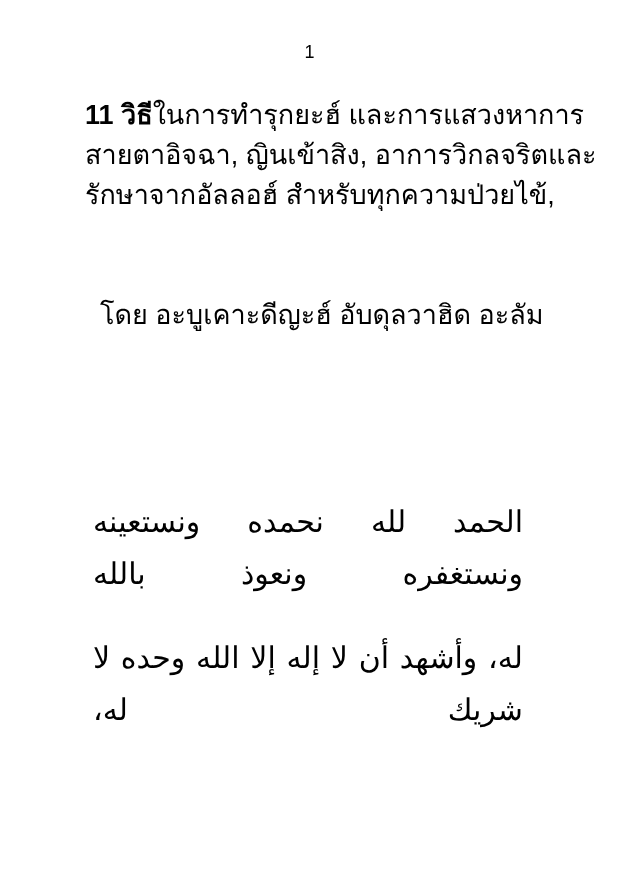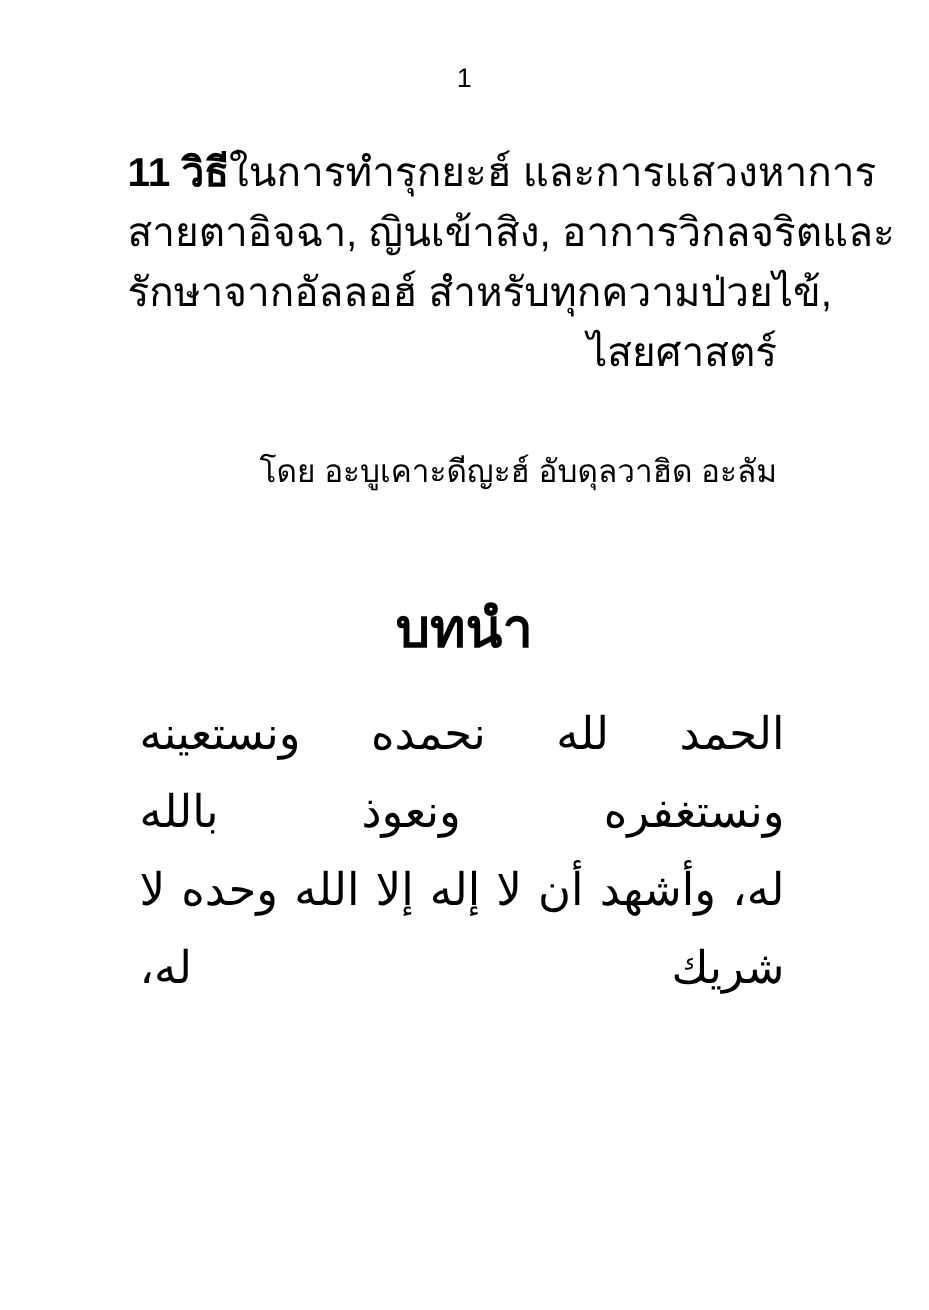--- a/index.html
+++ b/index.html
@@ -35,21 +35,21 @@
     line-height: 40px;
   }
   .title-line { white-space: nowrap; }
   .title-bold { font-weight: bold; }
   .author-line {
     position: absolute;
     top: 295px;
     left: 100px;
     right: 101px;
     text-align: right;
-    font-size: 21px;
+    font-size: 27px;
     line-height: 40px;
     white-space: nowrap;
   }
   .section-heading {
     position: absolute;
     top: 390px;
     left: 0;
     right: 0;
     margin: 0;
     text-align: center;
@@ -65,39 +65,38 @@
     right: 96px;
     direction: rtl;
     font-family: "DejaVu Serif", "Liberation Serif", serif;
     font-size: 30px;
     line-height: 52px;
     color: #000000;
   }
   .ar-line {
     text-align: justify;
     text-align-last: justify;
+    margin-top: 32px;
   }
 </style>
 </head>
 <body>
 
 <div class="page" lang="th">
 
   <div class="page-number">1</div>
 
   <div class="title-block">
     <div class="title-line"><span class="title-bold">11 วิธี</span><span>ในการทำรุกยะฮ์ และการแสวงหาการ</span></div>
     <div class="title-line">สายตาอิจฉา, ญินเข้าสิง, อาการวิกลจริตและ</div>
     <div class="title-line">รักษาจากอัลลอฮ์ สำหรับทุกความป่วยไข้,</div>
-    <div class="title-line">ไสยศาสตร์</div>
   </div>
 
   <div class="author-line">โดย อะบูเคาะดีญะฮ์ อับดุลวาฮิด อะลัม</div>
 
-  <h1 class="section-heading">บทนำ</h1>
 
   <div class="arabic-block" lang="ar" dir="rtl">
     <div class="ar-line">الحمد لله نحمده ونستعينه ونستغفره ونعوذ بالله</div>
     <div class="ar-line">له، وأشهد أن لا إله إلا الله وحده لا شريك له،</div>
 
   </div>
 
 </div>
 
 </body></html>

